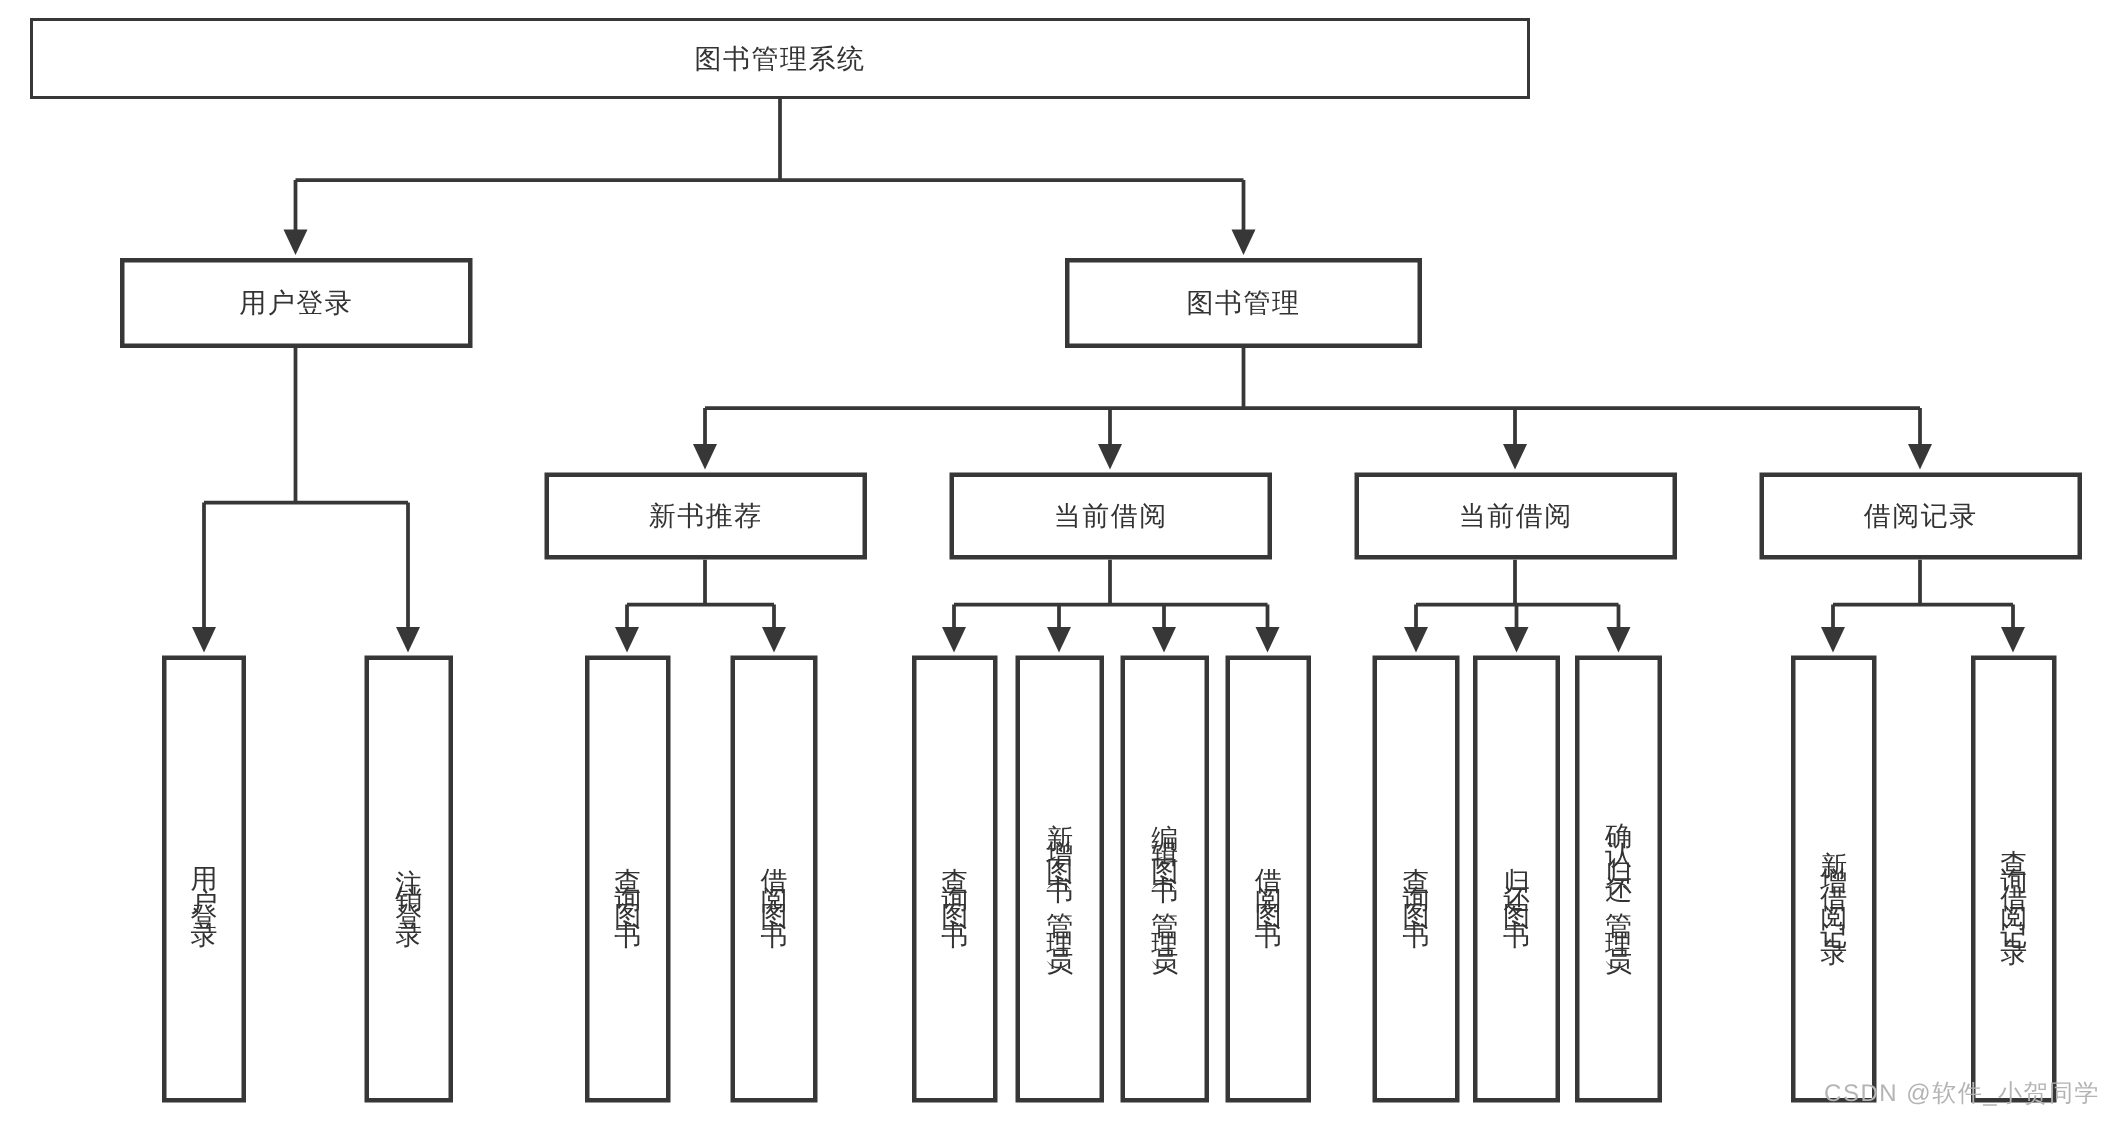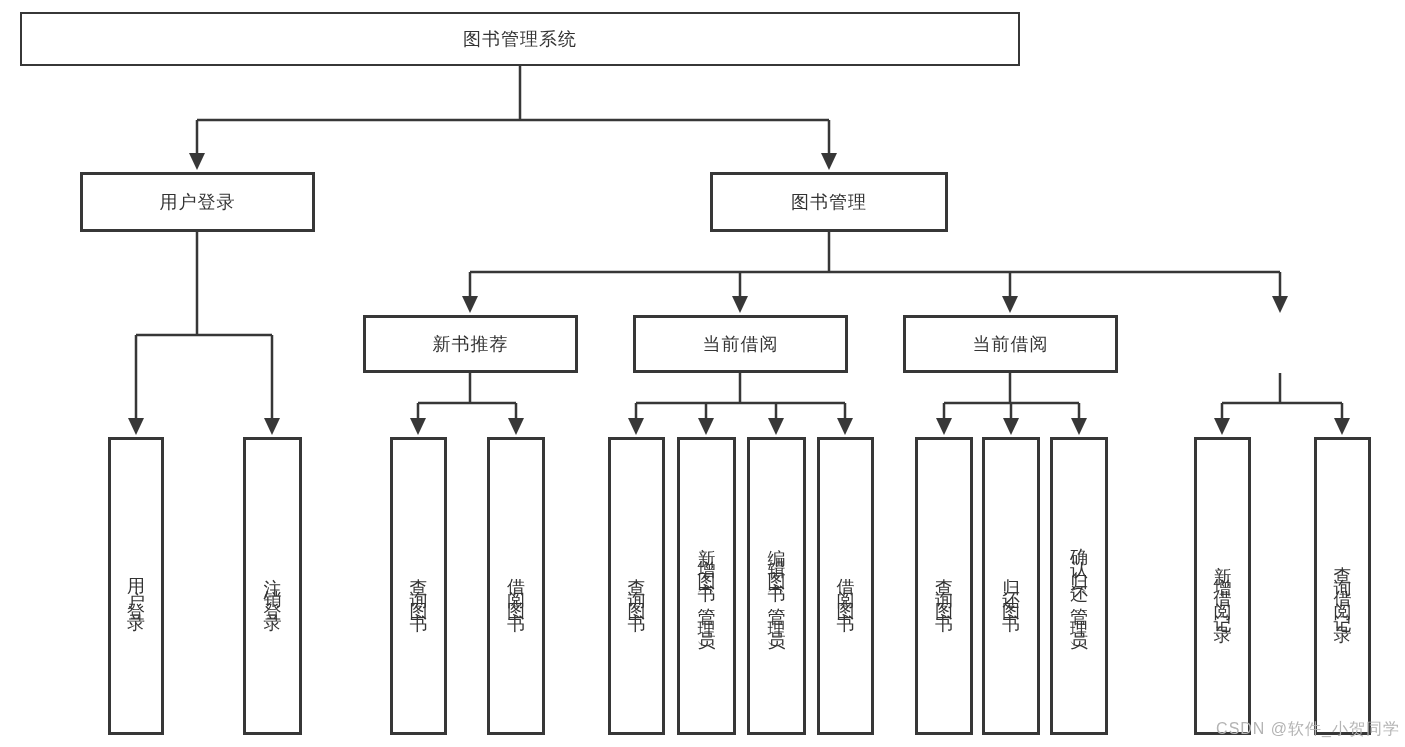--- a/index.html
+++ b/index.html
@@ -97,20 +97,21 @@
   </svg>
 
   <div class="box h root" style="left:20px;top:12px;width:1000px;height:54px">图书管理系统</div>
 
   <div class="box h" style="left:80px;top:172px;width:235px;height:60px">用户登录</div>
   <div class="box h" style="left:710px;top:172px;width:238px;height:60px">图书管理</div>
 
   <div class="box h" style="left:363px;top:315px;width:215px;height:58px">新书推荐</div>
   <div class="box h" style="left:633px;top:315px;width:215px;height:58px">当前借阅</div>
   <div class="box h" style="left:903px;top:315px;width:215px;height:58px">当前借阅</div>
+  <div class="box h" style="left:1173px;top:315px;width:215px;height:58px">借阅记录</div>
 
   <div class="box v" style="left:108px;top:437px;width:56px;height:298px">用户登录</div>
   <div class="box v" style="left:243px;top:437px;width:59px;height:298px">注销登录</div>
 
   <div class="box v" style="left:390px;top:437px;width:57px;height:298px">查询图书</div>
   <div class="box v" style="left:487px;top:437px;width:58px;height:298px">借阅图书</div>
 
   <div class="box v" style="left:608px;top:437px;width:57px;height:298px">查询图书</div>
   <div class="box v" style="left:677px;top:437px;width:59px;height:298px">新增图书（管理员）</div>
   <div class="box v" style="left:747px;top:437px;width:59px;height:298px">编辑图书（管理员）</div>

